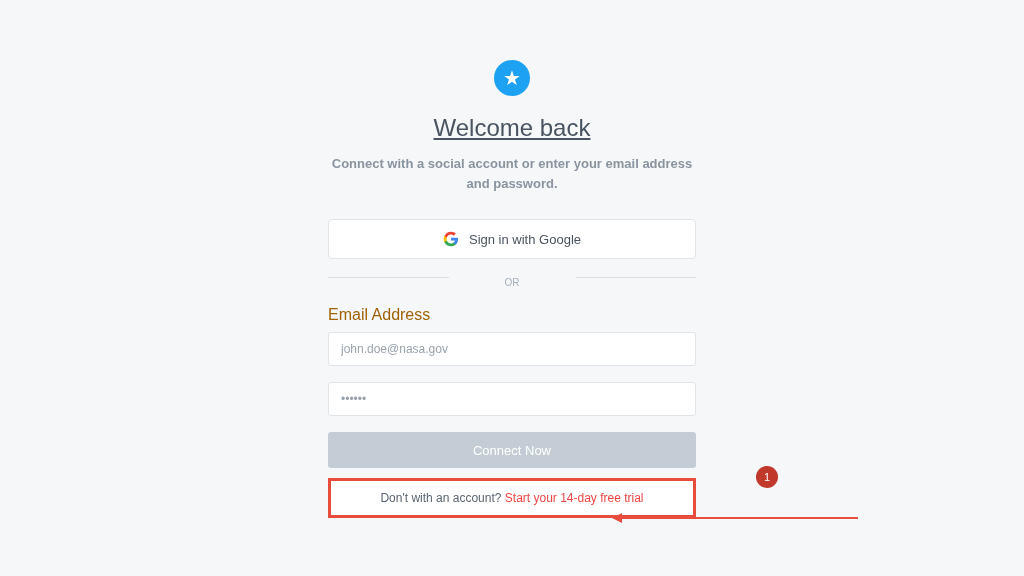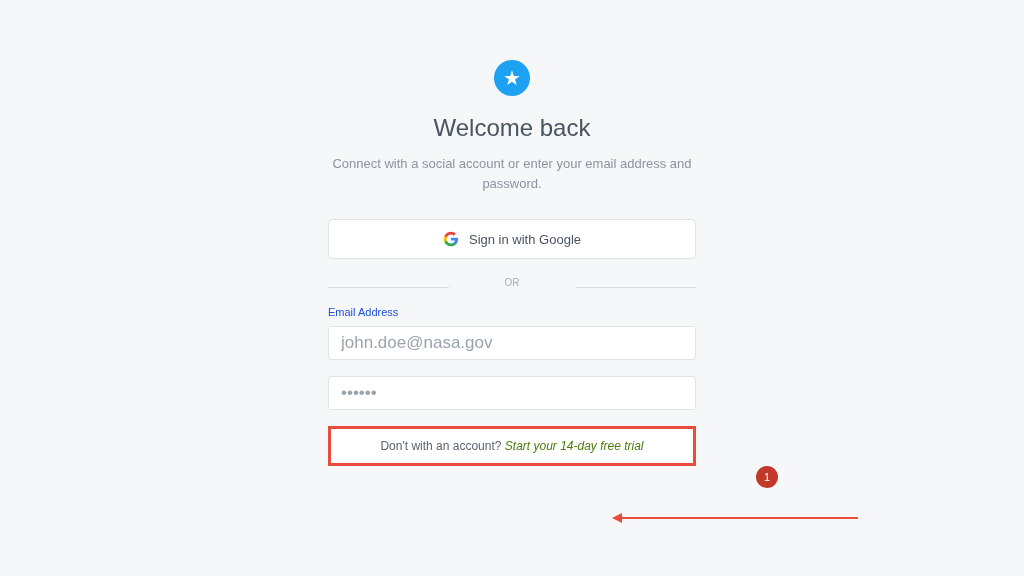--- a/index.html
+++ b/index.html
@@ -30,28 +30,30 @@
       align-items: center;
       justify-content: center;
       color: #fff;
       font-size: 20px;
     }
     .title {
       font-size: 24px;
       font-weight: 400;
       color: #4a5461;
       margin-bottom: 12px;
+      text-decoration: underline;
     }
     .subtitle {
       font-size: 13px;
       color: #8a94a0;
       text-align: center;
       line-height: 1.5;
       margin-bottom: 26px;
       max-width: 370px;
+      font-weight: bold;
     }
     .form-area {
       width: 368px;
     }
     .google-btn {
       width: 100%;
       height: 40px;
       background: #fff;
       border: 1px solid #e0e4e9;
       border-radius: 4px;
@@ -63,47 +65,47 @@
       cursor: pointer;
       margin-bottom: 18px;
     }
     .google-icon {
       margin-right: 10px;
       display: flex;
       align-items: center;
     }
     .divider {
       display: flex;
-      align-items: flex-end;
+      align-items: flex-start;
       margin-bottom: 18px;
       gap: 44px;
     }
     .divider-line {
       flex: 1;
       height: 1px;
       background: #d8dee4;
     }
     .divider-text {
       font-size: 10px;
       color: #a6b0ba;
       margin: 0 12px;
     }
     .field-label {
-      font-size: 11px;
-      color: #1d4ed8;
+      font-size: 16px;
+      color: #a16207;
       margin-bottom: 8px;
       display: block;
     }
     .field-input {
       width: 100%;
       height: 34px;
       border: 1px solid #e0e4e9;
       border-radius: 3px;
       padding: 0 12px;
-      font-size: 17px;
+      font-size: 12px;
       color: #9aa3ad;
       background: #fff;
       margin-bottom: 16px;
       outline: none;
     }
     .field-input::placeholder { color: #9aa3ad; }
     .forgot-link {
       font-size: 12px;
       color: #1da1f2;
       text-decoration: none;
@@ -127,24 +129,23 @@
       width: 100%;
       text-align: center;
       font-size: 12px;
       color: #5a6470;
       padding: 10px 0;
       border: 3px solid #e74c3c;
       background: #fff;
       position: relative;
     }
     .signup-link {
-      color: #4d7c0f;
+      color: #ef4444;
       text-decoration: none;
       cursor: pointer;
-      font-style: italic;
     }
     .annotation-badge {
       position: absolute;
       top: 466px;
       left: 756px;
       width: 22px;
       height: 22px;
       border-radius: 50%;
       background: #c1392b;
       color: #fff;
@@ -204,20 +205,21 @@
       <span class="divider-text">OR</span>
       <span class="divider-line"></span>
     </div>
 
     <label class="field-label">Email Address</label>
     <input class="field-input" type="text" placeholder="john.doe@nasa.gov" style="">
 
     <input class="field-input" type="password" placeholder="••••••" style="">
 
 
+    <button class="connect-btn">Connect Now</button>
 
     <div class="signup-row">
       <span>Don't with an account? </span><a class="signup-link">Start your 14-day free trial</a>
     </div>
   </div>
 </div>
 
 <div class="annotation-badge">1</div>
 <div class="annotation-arrow"></div>
 

